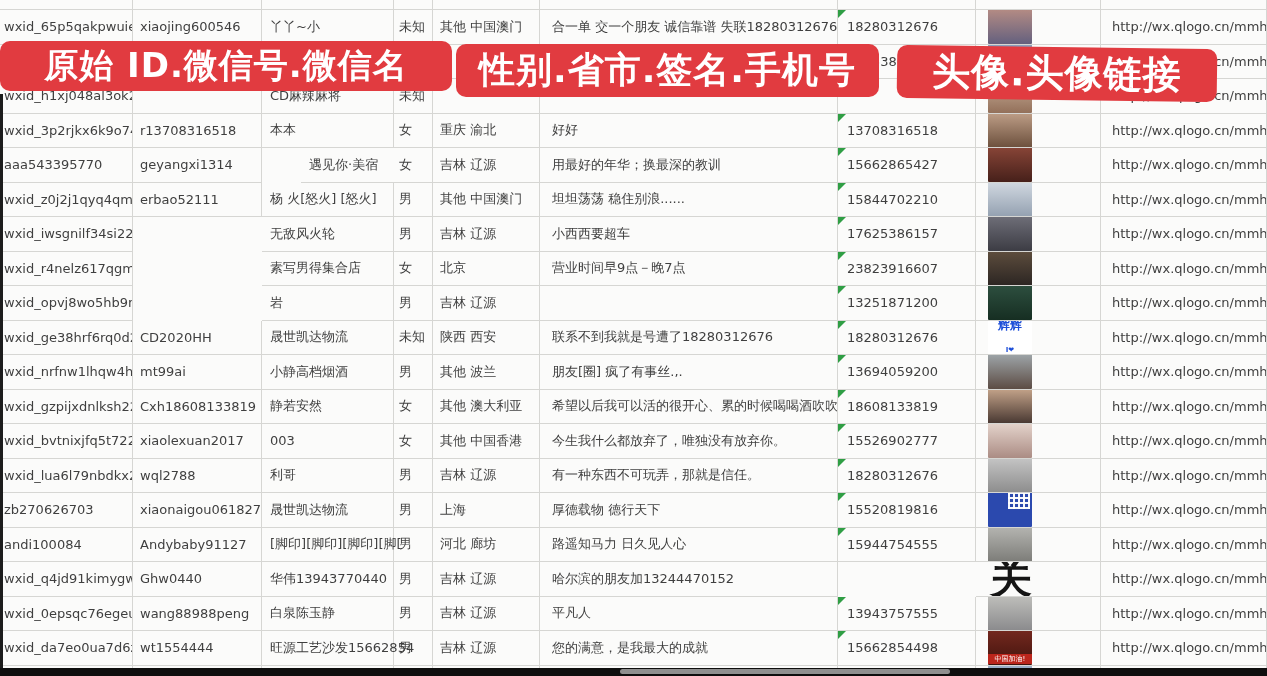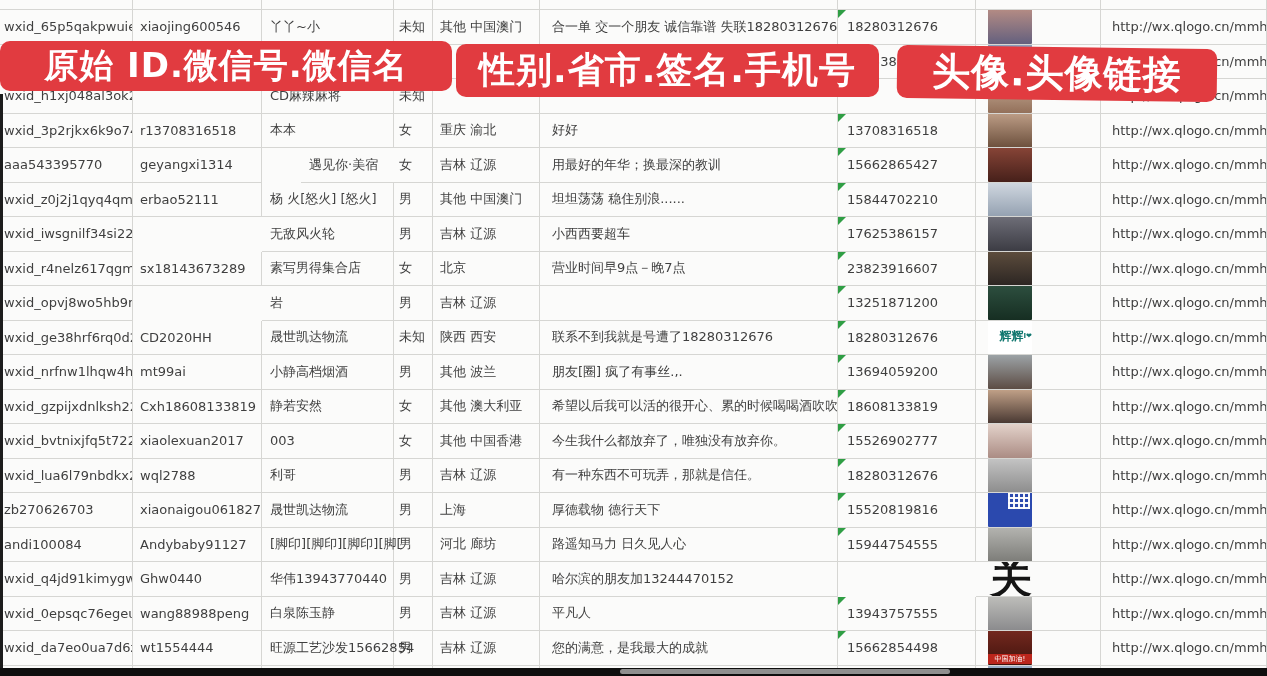--- a/index.html
+++ b/index.html
@@ -11,22 +11,22 @@
     font-size:13px;display:flex;align-items:center;white-space:nowrap;overflow:hidden;background:transparent;}
   .cell.c-name{overflow:visible;}
   .cell.tri::before{content:'';position:absolute;top:0;left:0;width:0;height:0;
     border:4px solid transparent;border-top-color:#2f9e44;border-left-color:#2f9e44;}
   .av{position:relative;width:44px;height:36px;margin-left:12px;margin-top:-1px;border-radius:1px;
     flex:0 0 auto;overflow:hidden;}
   .av-qr{background-color:#2b49ae;}
   .av-qr::after{content:'';position:absolute;right:2px;top:2px;width:22px;height:16px;
     background-image:repeating-linear-gradient(0deg,rgba(255,255,255,.95) 0 2px,transparent 2px 5px),
       repeating-linear-gradient(90deg,rgba(255,255,255,.95) 0 2px,transparent 2px 5px);}
-  .av-text-red{background:#fff;color:#0f766e;font-weight:bold;display:flex;flex-direction:row;
-    align-items:center;justify-content:flex-end;line-height:1.1;}
+  .av-text-red{background:#fff;color:#1d4ed8;font-weight:bold;display:flex;flex-direction:column;
+    align-items:center;justify-content:space-between;line-height:1.1;}
   .av-text-red .t{font-size:12px;}
   .av-text-red .sub{font-size:7px;}
   .av-callig{background:transparent;overflow:visible;display:flex;align-items:center;}
   .av-callig .t{font-size:42px;font-weight:bold;color:#151515;line-height:36px;margin-left:2px;}
   .av-text-banner .sub{position:absolute;left:0;bottom:1px;width:100%;text-align:center;
     font-size:7px;color:#fff;background:rgba(200,40,30,.9);}
   .banner{position:absolute;background:#e13b40;color:#fff;font-weight:bold;
     display:flex;align-items:center;justify-content:center;border-radius:10px;z-index:40;
     letter-spacing:1px;}
   #b1{left:0;top:41px;width:452px;height:50px;font-size:34px;}
@@ -138,21 +138,20 @@
         <div class="cell c-region" style="left: 433px; width: 107px; padding-left: 7px;">吉林 辽源</div>
         <div class="cell c-signature" style="left: 540px; width: 298px; padding-left: 12px;">小西西要超车</div>
         <div class="cell c-phone tri" style="left: 838px; width: 138px; padding-left: 9px;">17625386157</div>
         <div class="cell c-avatar" style="left: 976px; width: 125px; padding-left: 0px;">
           <div class="av av-photo" style="background: linear-gradient(rgb(112, 112, 122), rgb(60, 60, 68));"></div>
         </div>
         <div class="cell c-link" style="left: 1101px; width: 166px; padding-left: 11px;">http://wx.qlogo.cn/mmhead</div>
       </div>
       <div class="row" style="top: 251.5px; height: 34.5px;">
         <div class="cell c-wxid" style="left: 0px; width: 133px; padding-left: 4px;">wxid_r4nelz617qgm12</div>
-        <div class="cell c-wechat_id" style="left: 133px; width: 129px; padding-left: 7px;">sx18143673289</div>
         <div class="cell c-name" style="left: 262px; width: 132px; padding-left: 8px;">素写男得集合店</div>
         <div class="cell c-gender" style="left: 394px; width: 39px; padding-left: 5px;">女</div>
         <div class="cell c-region" style="left: 433px; width: 107px; padding-left: 7px;">北京</div>
         <div class="cell c-signature" style="left: 540px; width: 298px; padding-left: 12px;">营业时间早9点－晚7点</div>
         <div class="cell c-phone tri" style="left: 838px; width: 138px; padding-left: 9px;">23823916607</div>
         <div class="cell c-avatar" style="left: 976px; width: 125px; padding-left: 0px;">
           <div class="av av-photo" style="background: linear-gradient(rgb(95, 78, 62), rgb(43, 37, 34));"></div>
         </div>
         <div class="cell c-link" style="left: 1101px; width: 166px; padding-left: 11px;">http://wx.qlogo.cn/mmhead</div>
       </div>

